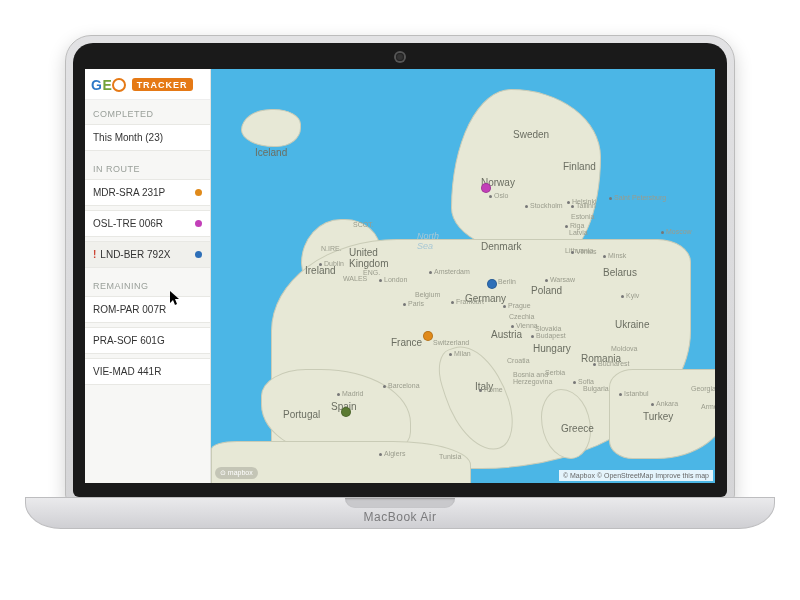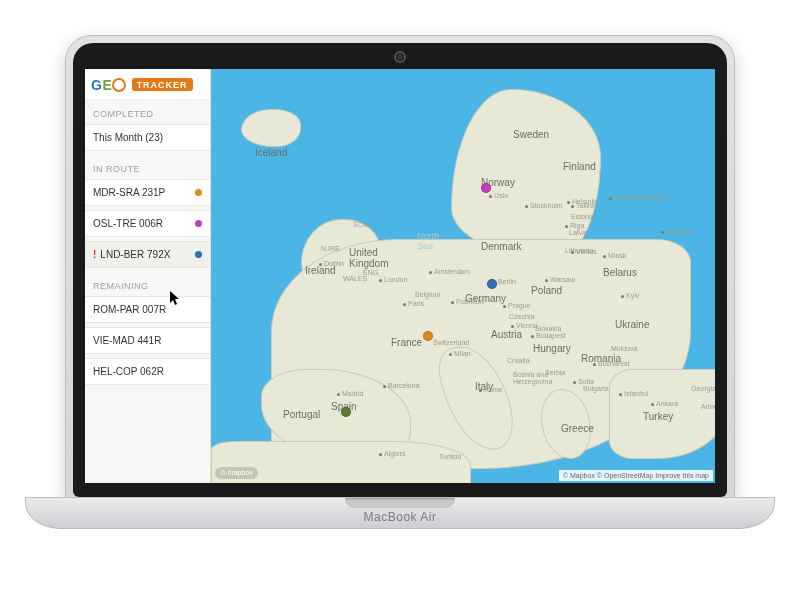--- a/index.html
+++ b/index.html
@@ -149,24 +149,24 @@
               <span class="dot blue"></span>
             </div>
           </div>
 
         <div class="section-h">REMAINING</div>
         <div id="remaining-list">
             <div class="row">
               <span class="label">ROM-PAR 007R</span>
             </div>
             <div class="row">
+              <span class="label">PRA-SOF 601G</span>
+            </div>
+            <div class="row">
               <span class="label">VIE-MAD 441R</span>
-            </div>
-            <div class="row">
-              <span class="label">HEL-COP 062R</span>
             </div>
           </div>
       </div>
 
       <div class="map">
 
         <div class="land" style="left:30px; top:40px; width:60px; height:38px;"></div>
         <div class="land" style="left:240px; top:20px; width:150px; height:170px; border-radius:40% 60% 30% 70%/70% 40% 60% 30%;"></div>
         <div class="land" style="left:90px; top:150px; width:80px; height:80px;"></div>
         <div class="land" style="left:60px; top:170px; width:420px; height:230px; border-radius:30% 8% 50% 15%/40% 10% 60% 10%;"></div>

